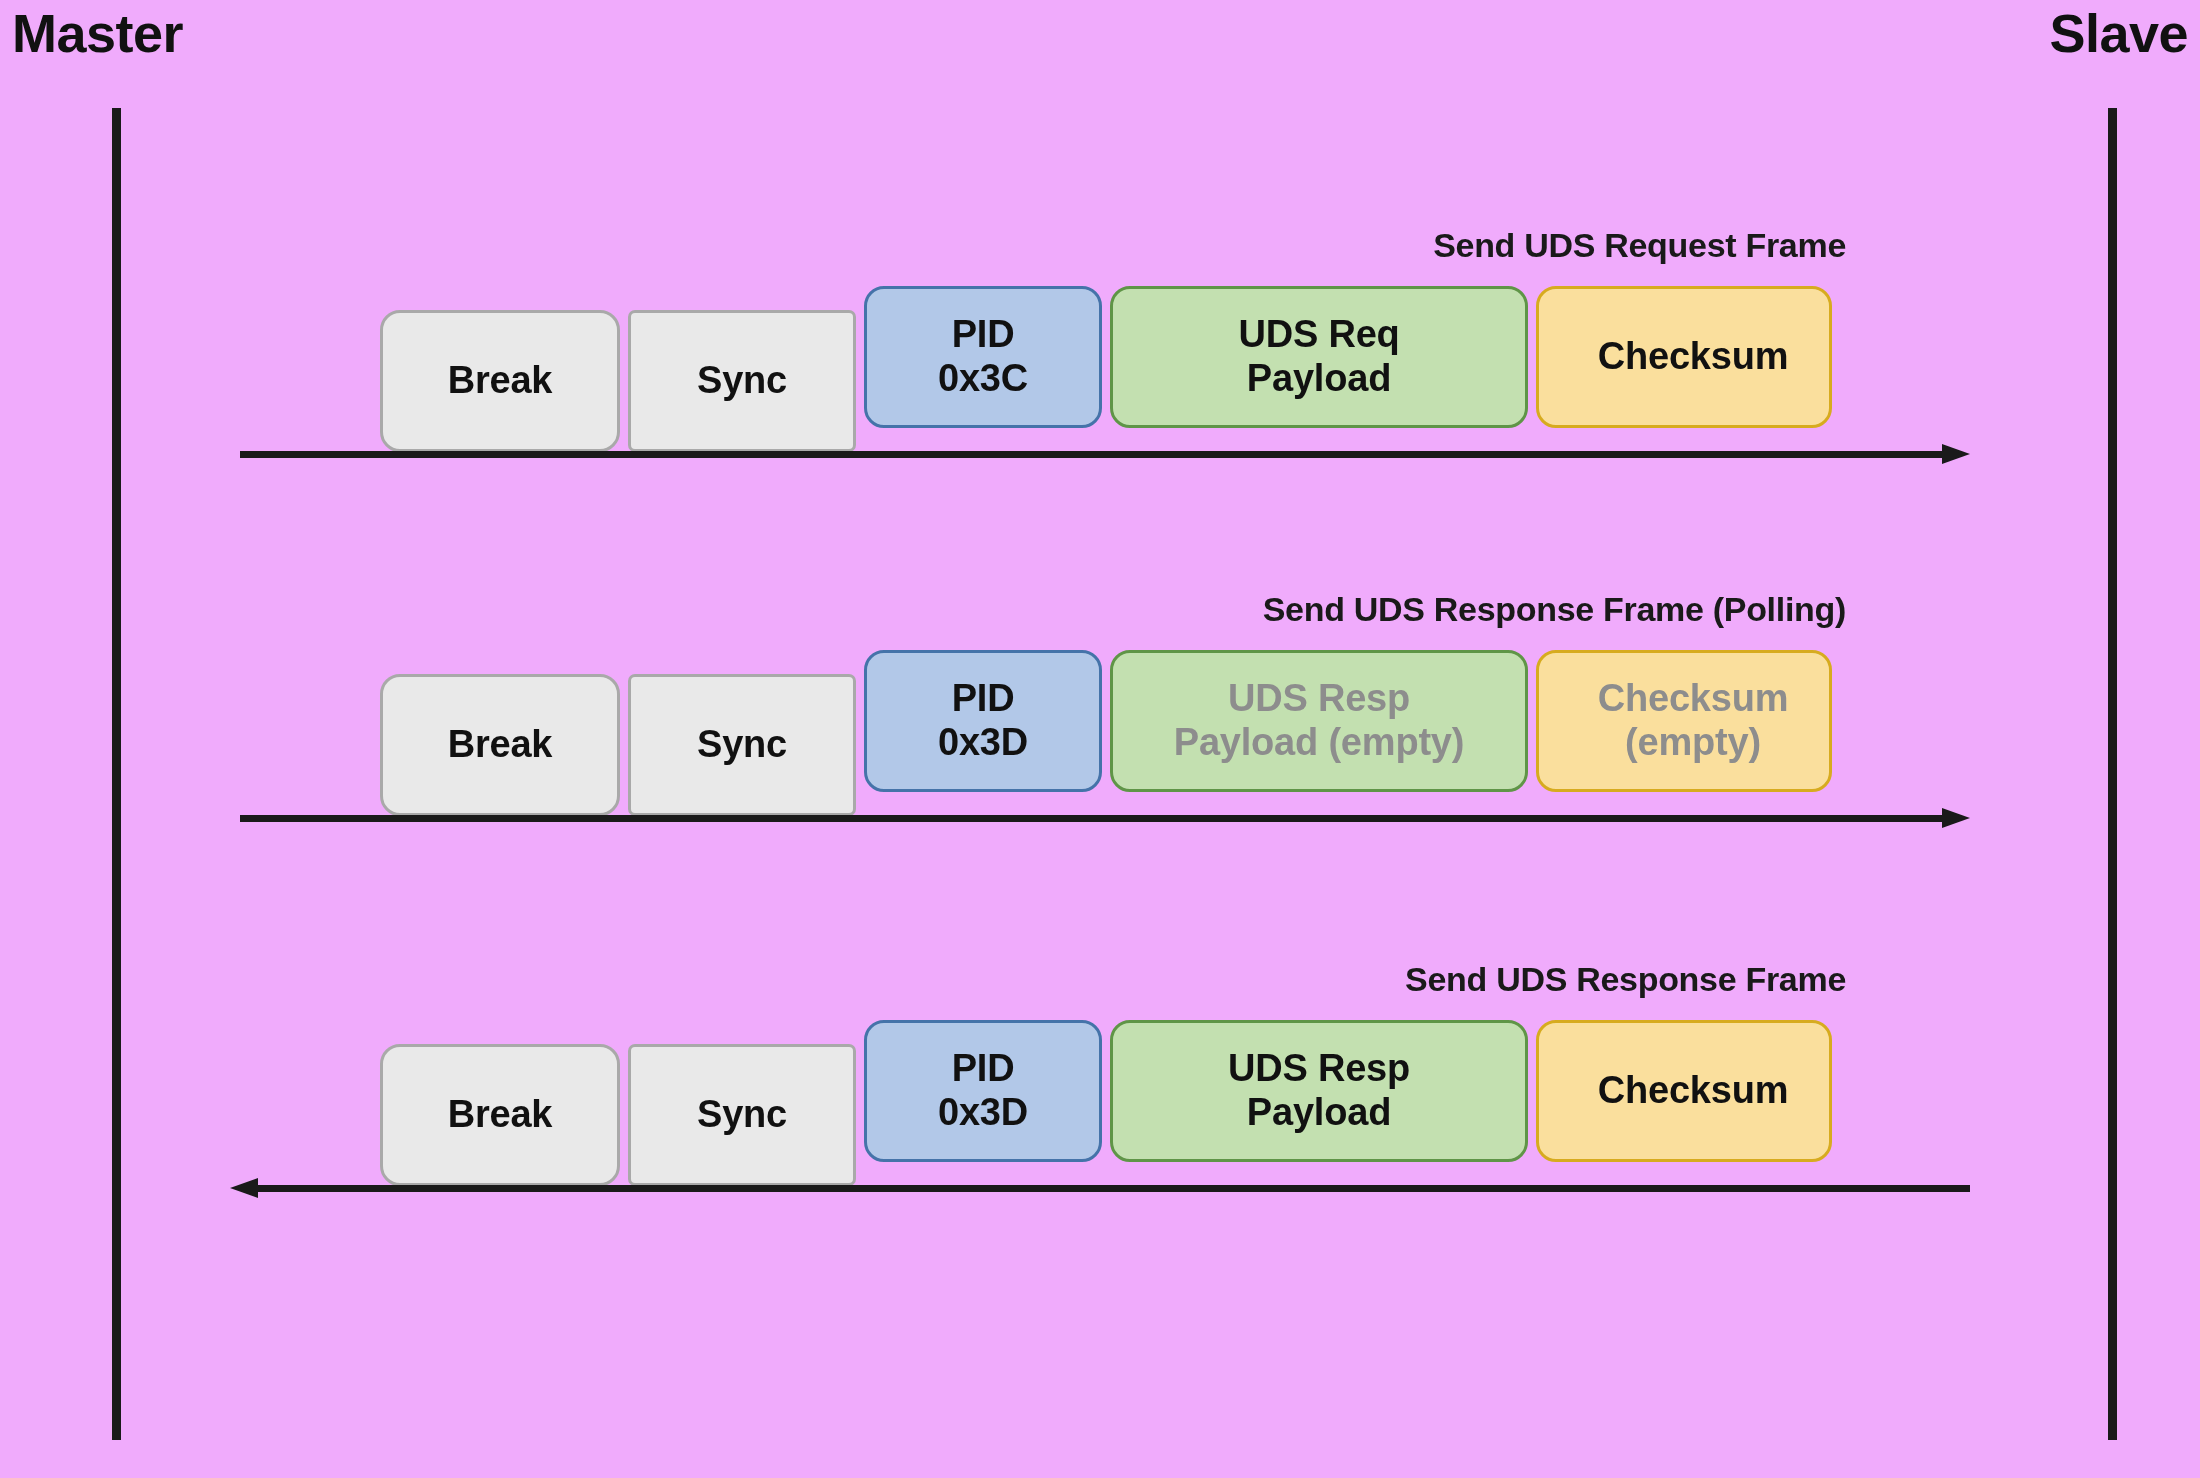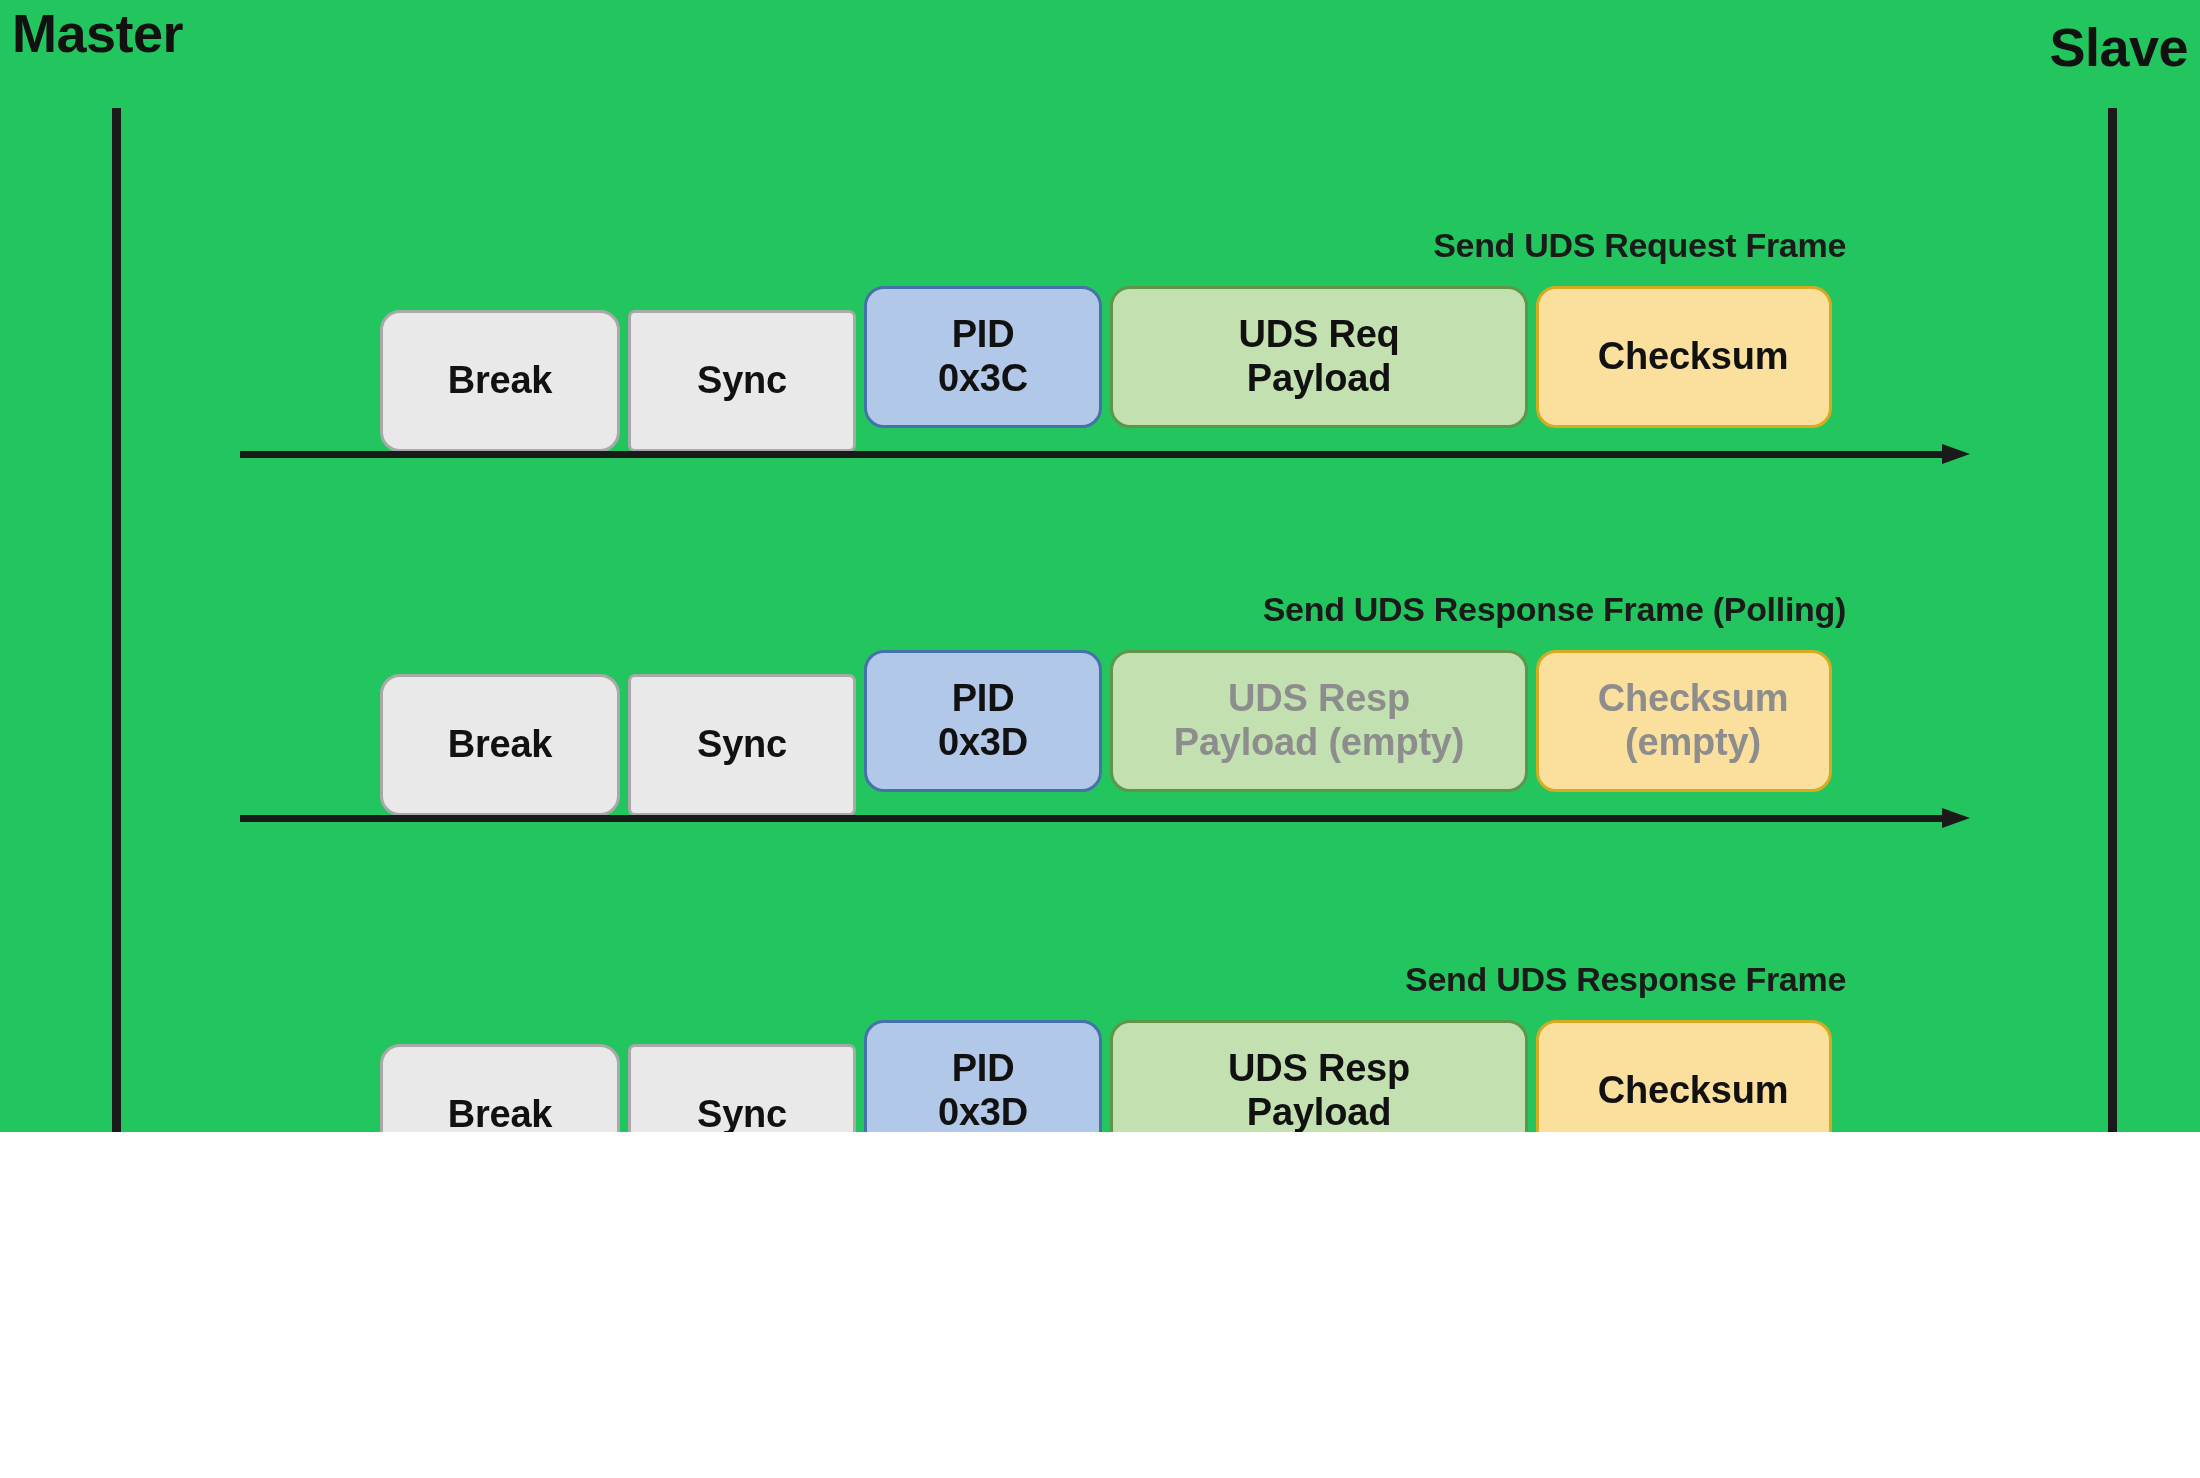--- a/index.html
+++ b/index.html
@@ -6,38 +6,38 @@
     margin: 0;
     padding: 0;
     background: #ffffff;
   }
   body {
     font-family: "Liberation Sans", sans-serif;
   }
   #canvas {
     position: relative;
     width: 2200px;
-    height: 1132px;
-    background: #22c55e;
+    height: 1478px;
+    background: #f0abfc;
     overflow: hidden;
     text-decoration: underline;
   }
 
   
   .actor-label {
     position: absolute;
     font-size: 54px;
     font-weight: bold;
     color: #111111;
     letter-spacing: -0.5px;
     white-space: nowrap;
     line-height: 1;
   }
   #actor-master { left: 12px; top: 6px; }
-  #actor-slave  { right: 12px; top: 20px; }
+  #actor-slave  { right: 12px; top: 6px; }
 
   
   .lifeline {
     position: absolute;
     width: 9px;
     top: 108px;
     height: 1332px;
     background: #1a1a1a;
   }
   #lifeline-master { left: 112px; }

